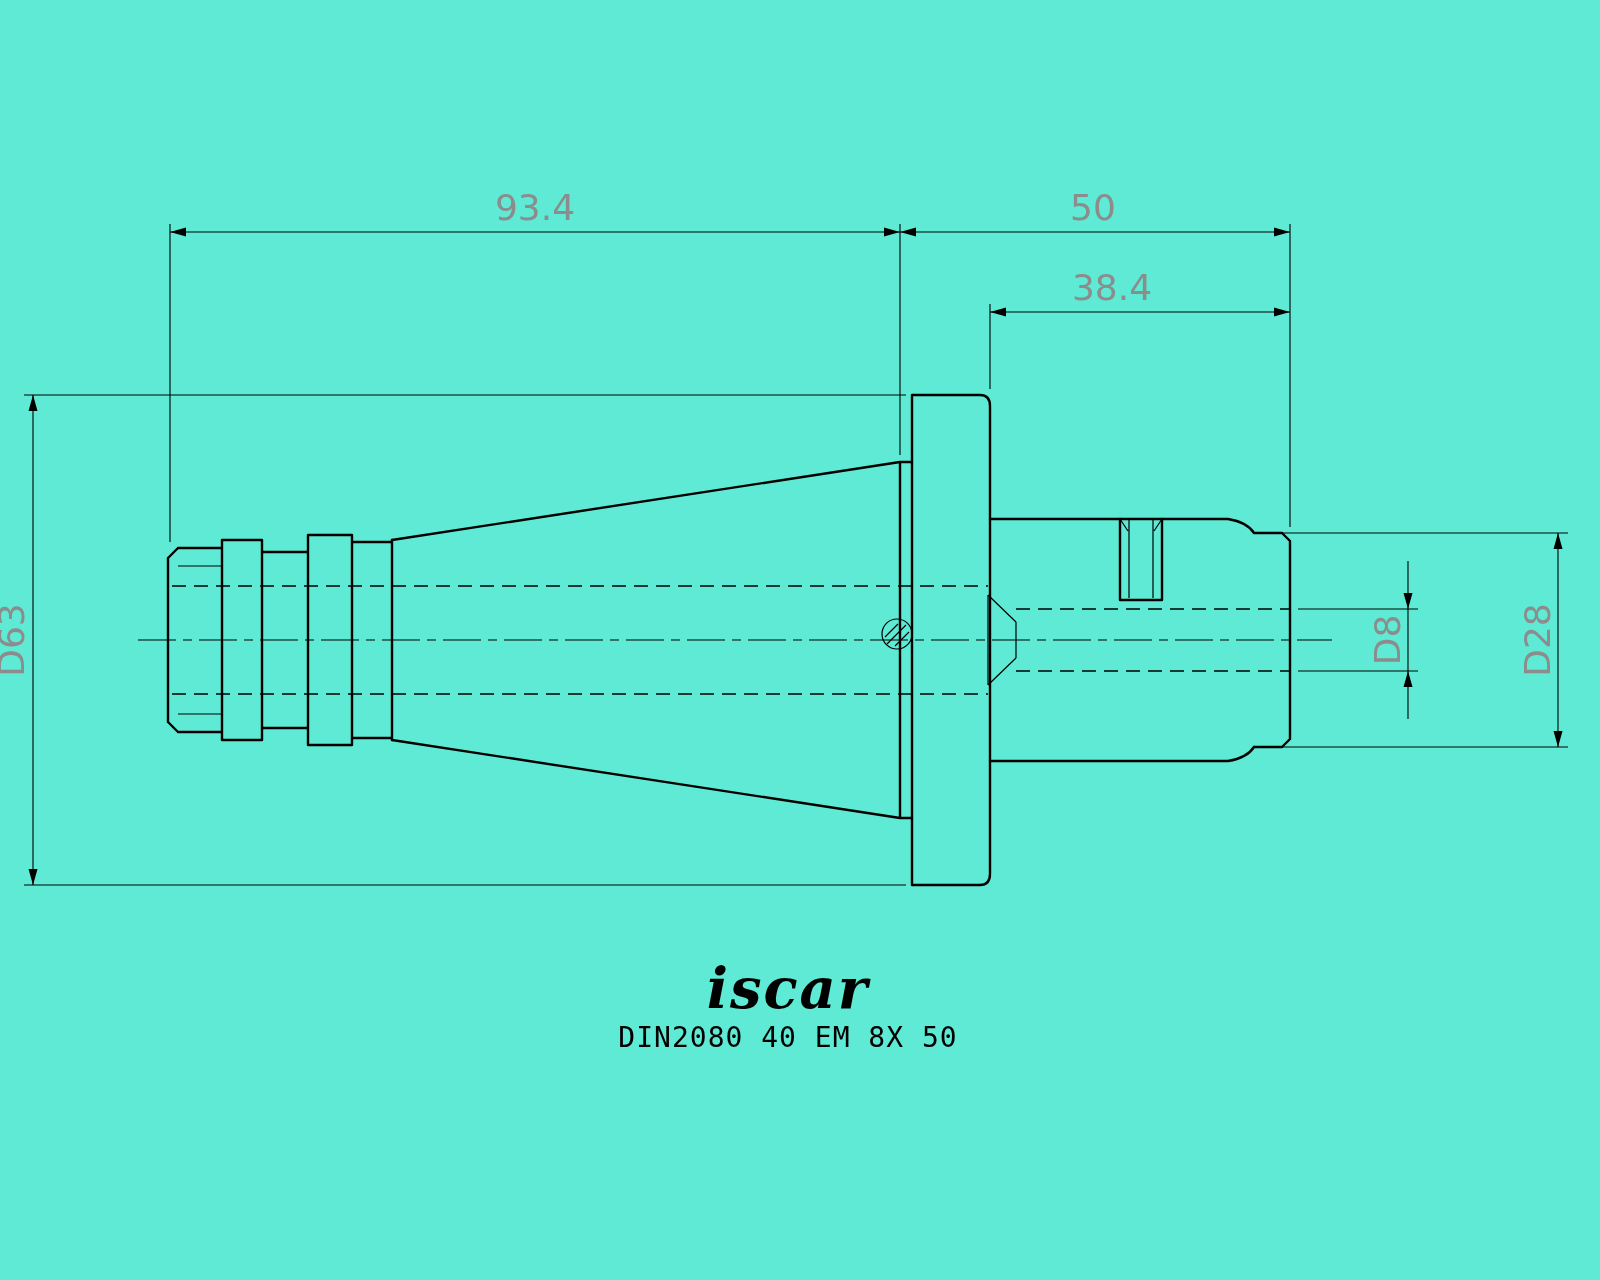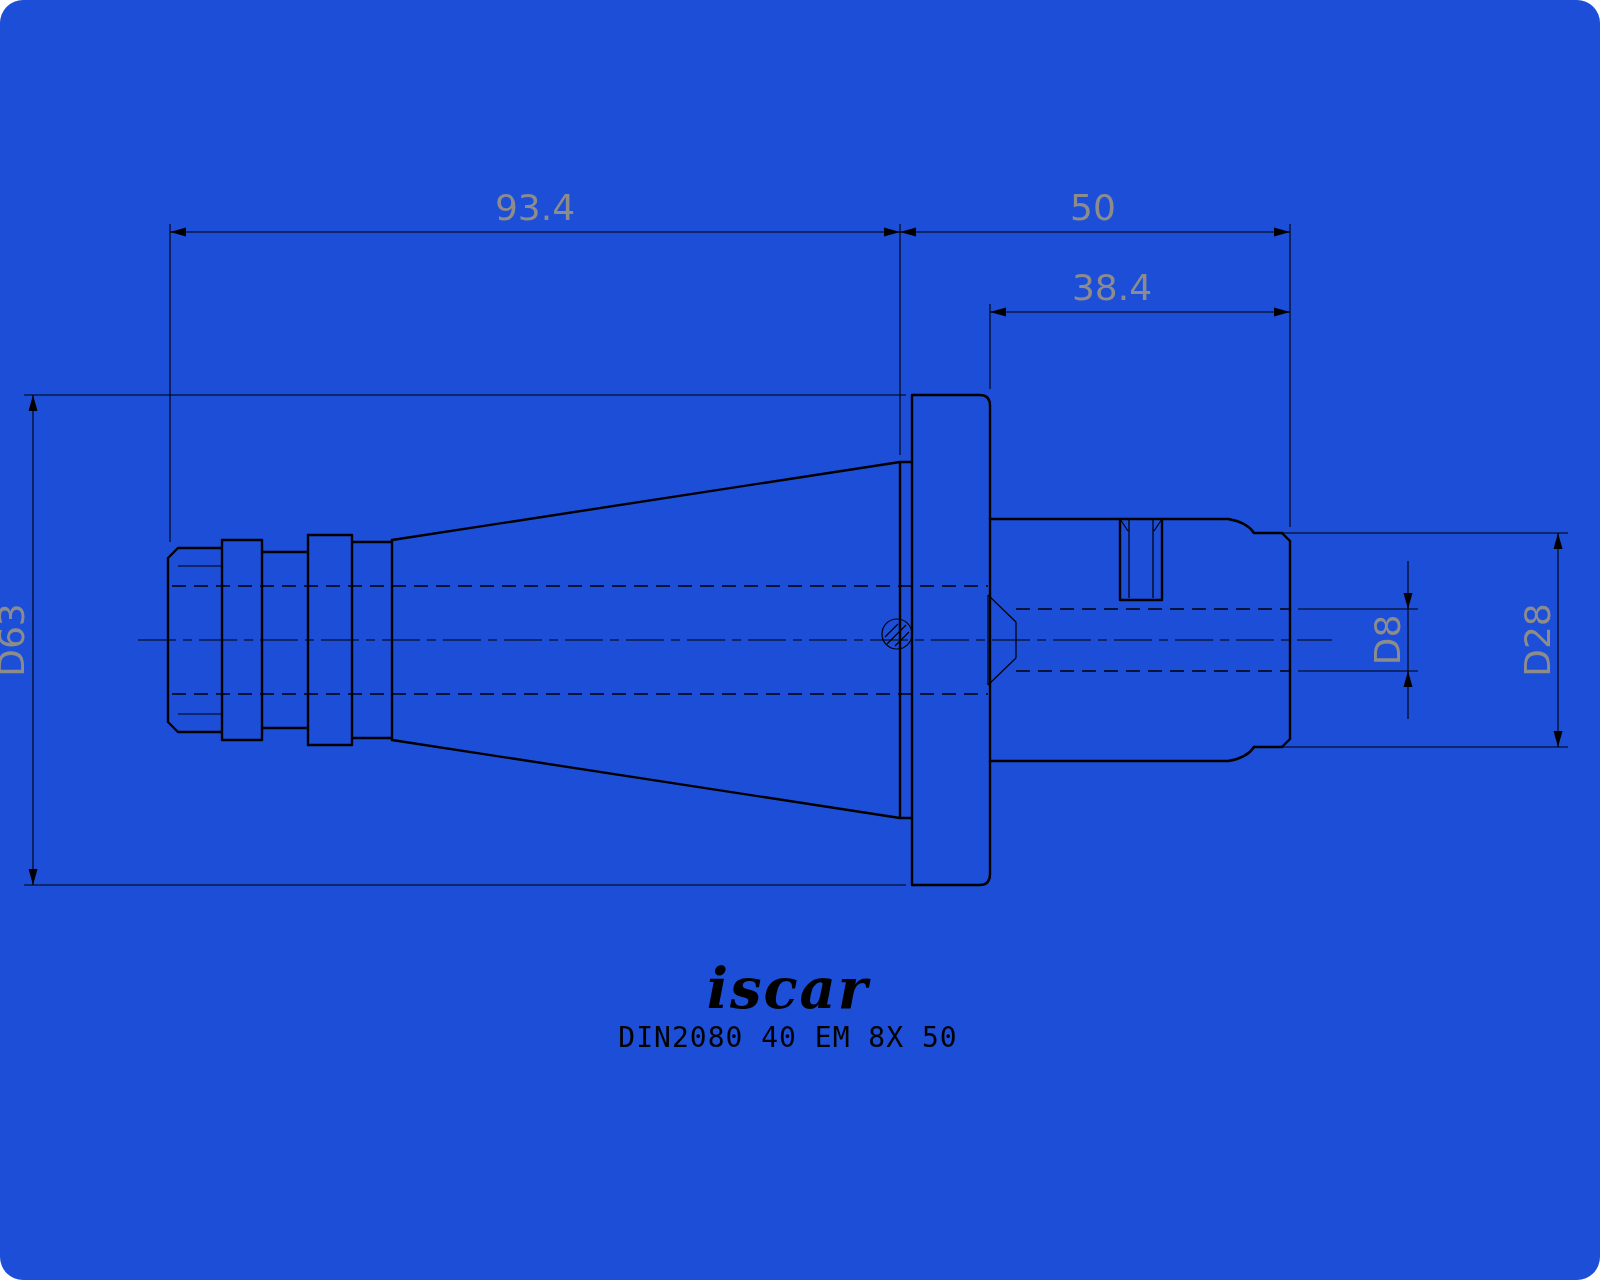--- a/index.html
+++ b/index.html
@@ -7,22 +7,21 @@
     padding: 0;
     background: #ffffff;
     width: 1600px;
     height: 1280px;
     overflow: hidden;
   }
   .canvas {
     position: relative;
     width: 1600px;
     height: 1280px;
-    background: #1d4ed8;
-    border-radius: 23px;
+    background: #5eead4;
   }
   svg { display: block; }
   .outline  { fill: none; stroke: #000; stroke-width: 2.4; stroke-linejoin: round; stroke-linecap: round; }
   .thin     { fill: none; stroke: #000; stroke-width: 1.2; }
   .hidden-line { fill: none; stroke: #000; stroke-width: 1.4; stroke-dasharray: 14 8; }
   .centerline  { fill: none; stroke: #000; stroke-width: 1.1; stroke-dasharray: 38 7 9 7; }
   .dim-line    { fill: none; stroke: #000; stroke-width: 1.1; }
   .arrowheads  { stroke: none; }
   .dim-text {
     font-family: "DejaVu Sans", sans-serif;

